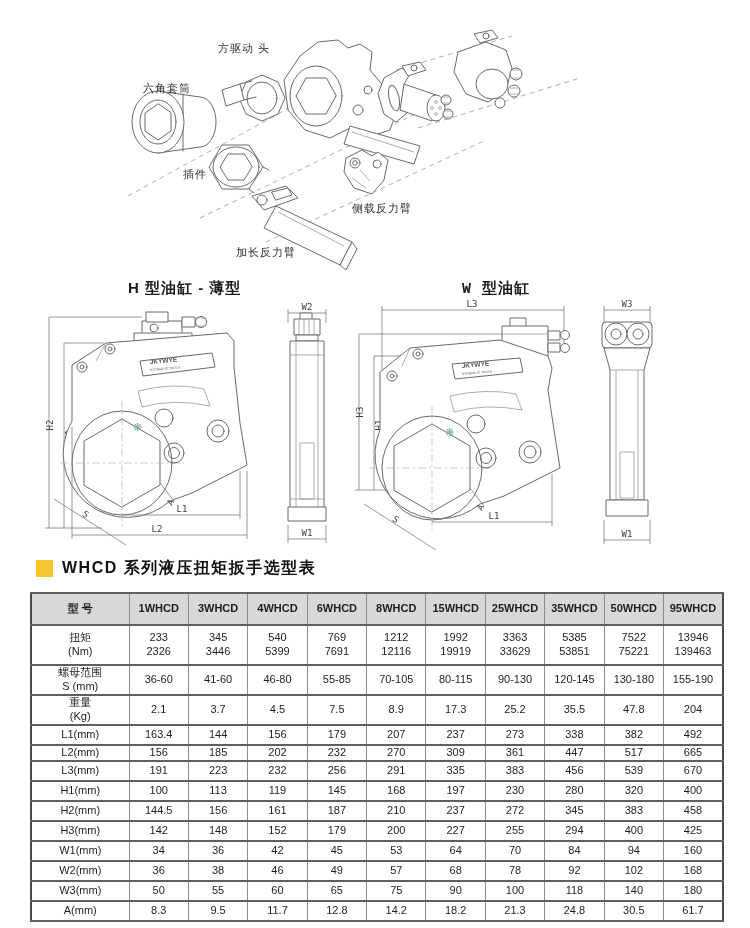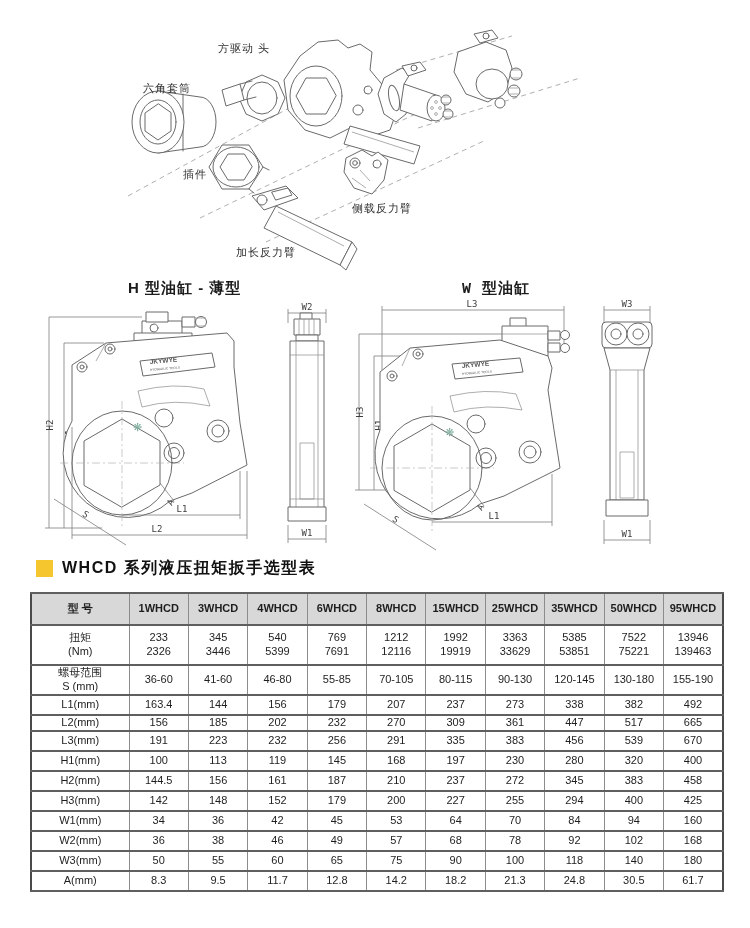--- a/index.html
+++ b/index.html
@@ -353,20 +353,34 @@
           <td>41-60</td>
           <td>46-80</td>
           <td>55-85</td>
           <td>70-105</td>
           <td>80-115</td>
           <td>90-130</td>
           <td>120-145</td>
           <td>130-180</td>
           <td>155-190</td>
         </tr>
+        <tr style="height: 30px;">
+          <td>重量
+(Kg)</td>
+          <td>2.1</td>
+          <td>3.7</td>
+          <td>4.5</td>
+          <td>7.5</td>
+          <td>8.9</td>
+          <td>17.3</td>
+          <td>25.2</td>
+          <td>35.5</td>
+          <td>47.8</td>
+          <td>204</td>
+        </tr>
         <tr style="height: 20px;">
           <td>L1(mm)</td>
           <td>163.4</td>
           <td>144</td>
           <td>156</td>
           <td>179</td>
           <td>207</td>
           <td>237</td>
           <td>273</td>
           <td>338</td>

